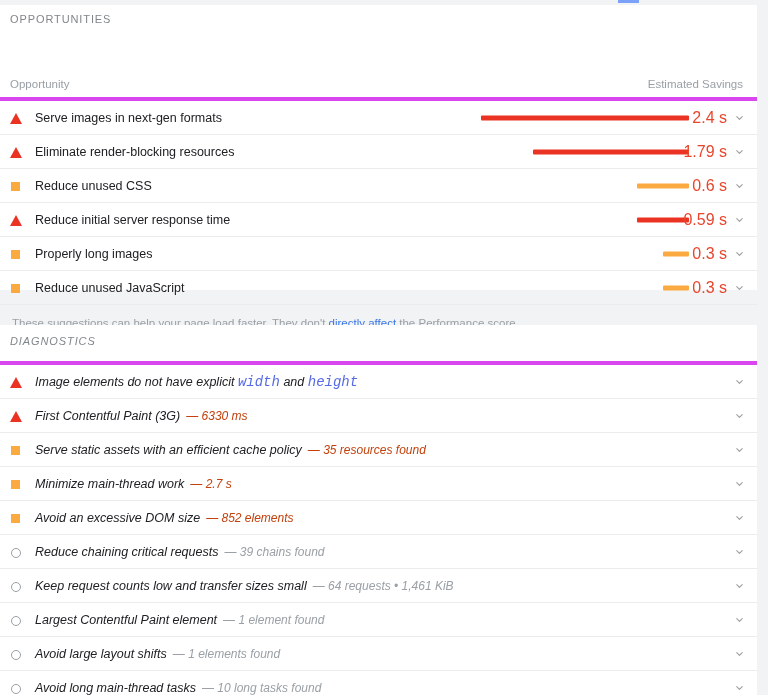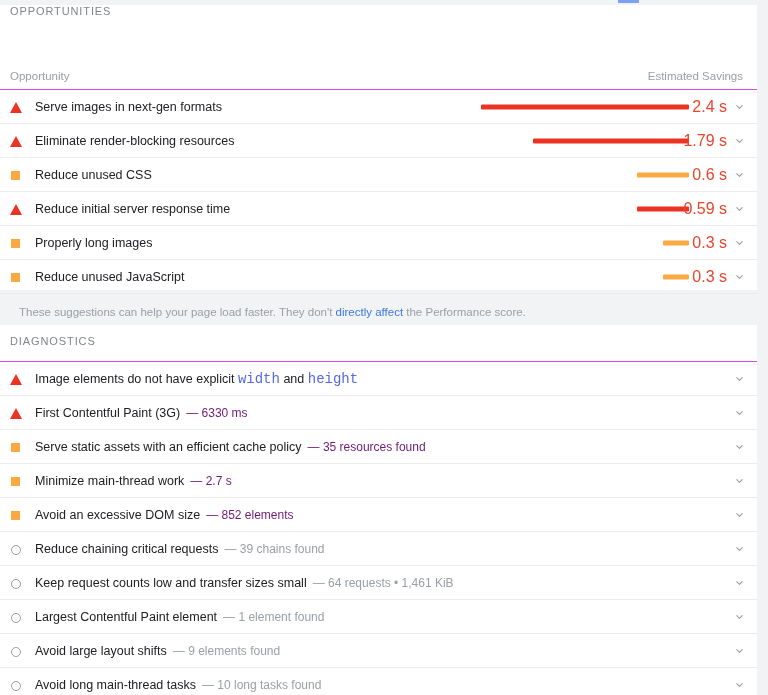--- a/index.html
+++ b/index.html
@@ -32,27 +32,27 @@
     background: #7ba2f8;
   }
 
   .card {
     position: absolute;
     left: 0px;
     width: 757px;
     background: #ffffff;
   }
   .card-opportunities { top: 5px; height: 285px; }
-  .card-diagnostics  { top: 325px; height: 370px; }
+  .card-diagnostics  { top: 325px; height: 370px; font-style: italic; }
 
   .section-title {
     font-size: 11px;
     letter-spacing: 0.9px;
     color: #80868b;
-    padding: 0 0 0 10px;
+    padding: 8px 0 0 10px;
     font-weight: 400;
   }
 
   .col-head {
     position: relative;
     height: 26px;
     padding: 0 10px;
     font-size: 11.5px;
     color: #9aa0a6;
     margin-top: 46px;
@@ -61,21 +61,21 @@
     position: absolute;
     left: 10px;
     top: 7px;
   }
   .col-head .right {
     position: absolute;
     right: 14px;
     top: 7px;
   }
 
-  .rows { border-top: 1px solid #d946ef; }
+  .rows { border-top: 4px solid #d946ef; }
 
   .row {
     position: relative;
     height: 34px;
     border-bottom: 1px solid #ececec;
     display: flex;
     align-items: center;
     padding-left: 10px;
     box-sizing: border-box;
   }
@@ -123,21 +123,21 @@
   .label .code {
     font-family: "Liberation Mono", monospace;
     font-size: 14px;
     color: #5669e4;
   }
   .sub {
     font-size: 12px;
     margin-left: 6px;
     white-space: nowrap;
   }
-  .sub-red { color: #701a75; }
+  .sub-red { color: #c2410c; }
   .sub-grey { color: #9aa0a6; text-align: right; }
 
   
   .bar-wrap {
     position: absolute;
     right: 68px;
     top: 50%;
     transform: translateY(-50%);
     height: 5px;
     display: flex;
@@ -169,21 +169,21 @@
     transform: translateY(-50%);
     width: 13px;
     height: 13px;
     opacity: 0.62;
   }
   .chev svg { display: block; }
 
   .note {
     font-size: 11.5px;
     color: #9aa0a6;
-    padding: 12px 0 0 19px;
+    padding: 12px 0 0 12px;
   }
   .note a {
     color: #3b78e7;
     text-decoration: none;
   }
 </style>
 </head>
 <body>
 
 <div class="page">
@@ -363,21 +363,21 @@
           <span class="sub sub-grey">— 1 element found</span>
           <span class="chev">
             <svg viewBox="0 0 24 24" width="13" height="13">
               <path d="M7 9.5 L12 14.5 L17 9.5" fill="none" stroke="#5f6368" stroke-width="2" stroke-linecap="round" stroke-linejoin="round"></path>
             </svg>
           </span>
         </div>
         <div class="row row-diag">
           <span class="sev sev-info"></span>
           <span class="label">Avoid large layout shifts</span>
-          <span class="sub sub-grey">— 9 elements found</span>
+          <span class="sub sub-grey">— 1 elements found</span>
           <span class="chev">
             <svg viewBox="0 0 24 24" width="13" height="13">
               <path d="M7 9.5 L12 14.5 L17 9.5" fill="none" stroke="#5f6368" stroke-width="2" stroke-linecap="round" stroke-linejoin="round"></path>
             </svg>
           </span>
         </div>
         <div class="row row-diag">
           <span class="sev sev-info"></span>
           <span class="label">Avoid long main-thread tasks</span>
           <span class="sub sub-grey">— 10 long tasks found</span>

